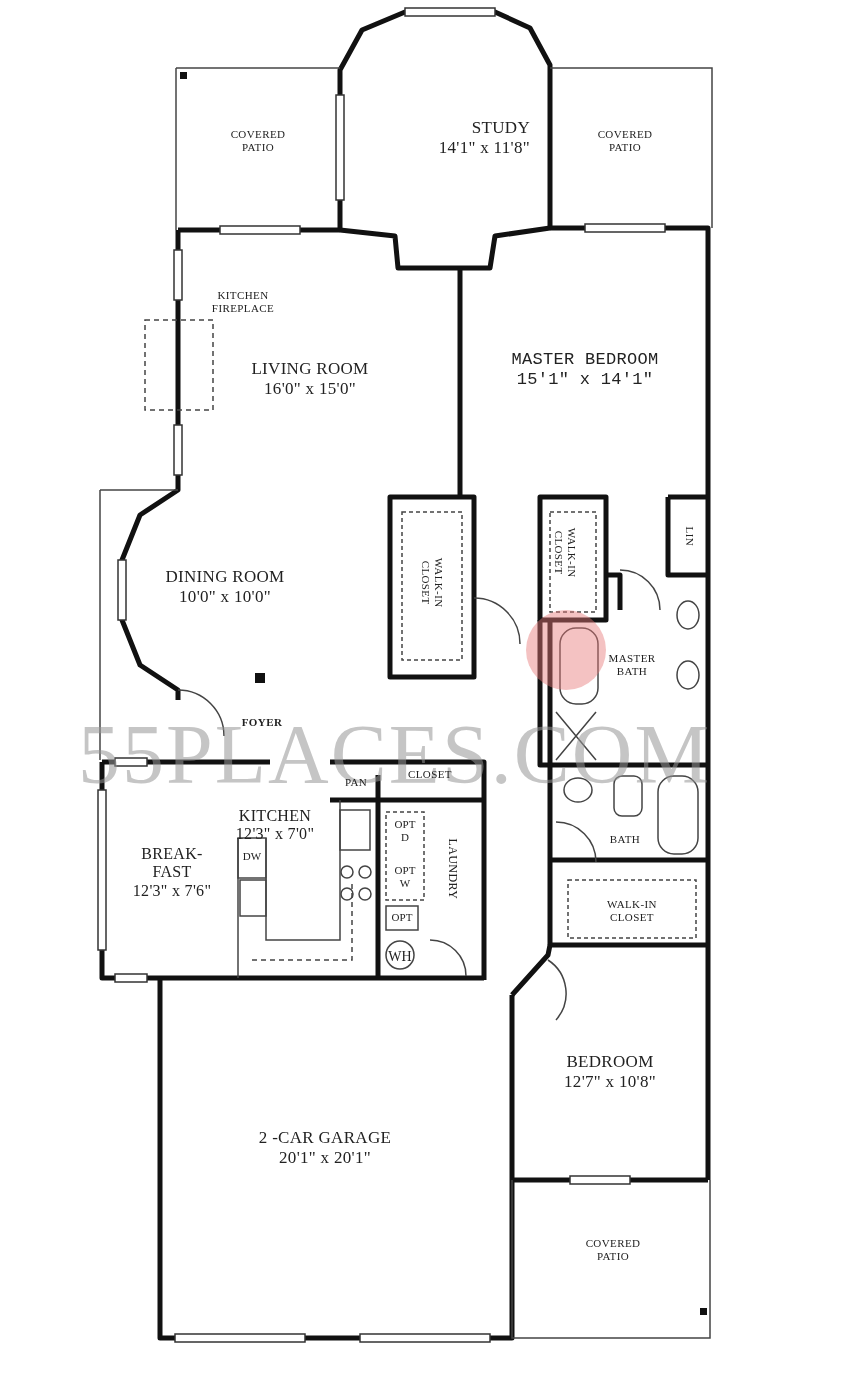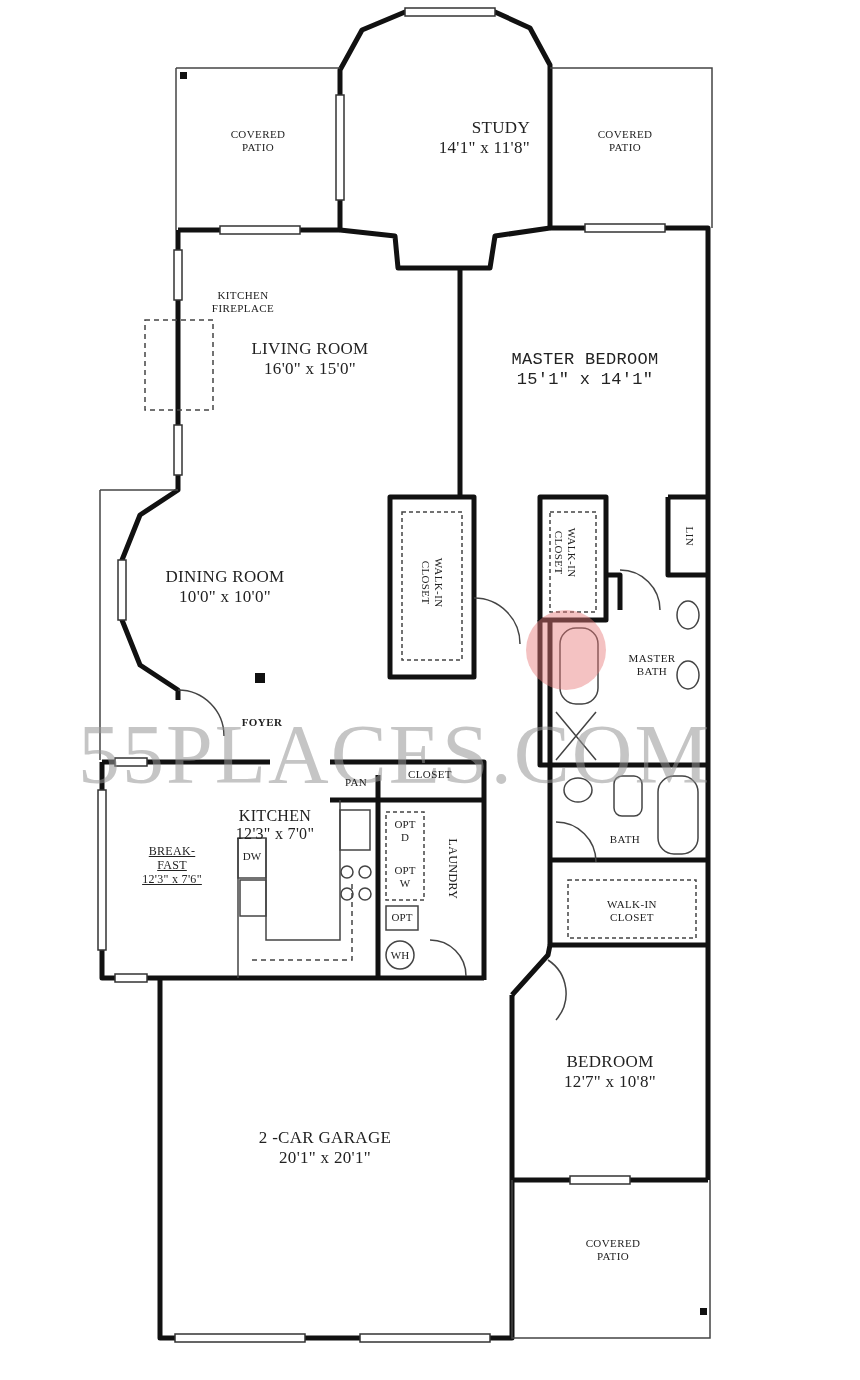--- a/index.html
+++ b/index.html
@@ -135,61 +135,61 @@
   <span class="n">14'1" x 11'8"</span>
 </div>
 <div class="lbl sm" style="left:575px;top:128px;width:100px;">
   <span class="n">COVERED</span>
   <span class="n">PATIO</span>
 </div>
 <div class="lbl sm" style="left:193px;top:289px;width:100px;">
   <span class="n">KITCHEN</span>
   <span class="n">FIREPLACE</span>
 </div>
-<div class="lbl lg" style="left:225px;top:339px;width:170px;">
+<div class="lbl lg" style="left:225px;top:359px;width:170px;">
   <span class="n">LIVING ROOM</span>
   <span class="n">16'0" x 15'0"</span>
 </div>
 <div class="lbl lg" style="left:470px;top:350px;width:230px;font-family:Liberation Mono, monospace;">
   <span class="n">MASTER BEDROOM</span>
   <span class="n">15'1" x 14'1"</span>
 </div>
 <div class="lbl sm rot" style="left:392px;top:570px;width:80px;">
   <span class="n">WALK-IN</span>
   <span class="n">CLOSET</span>
 </div>
 <div class="lbl sm rot" style="left:530px;top:540px;width:70px;">
   <span class="n">WALK-IN</span>
   <span class="n">CLOSET</span>
 </div>
 <div class="lbl sm rot" style="left:675px;top:530px;width:30px;">
   <span class="n">LIN</span>
 </div>
-<div class="lbl sm" style="left:600px;top:652px;width:64px;padding-left:20px;">
+<div class="lbl sm" style="left:600px;top:652px;width:64px;">
   <span class="n">MASTER</span>
   <span class="n">BATH</span>
 </div>
 <div class="lbl lg" style="left:135px;top:567px;width:180px;">
   <span class="n">DINING ROOM</span>
   <span class="n">10'0" x 10'0"</span>
 </div>
 <div class="lbl sm" style="left:232px;top:716px;width:60px;font-weight:bold;">
   <span class="n">FOYER</span>
 </div>
 <div class="lbl lg" style="left:205px;top:787px;width:140px;font-size:16px;margin-top:20px;">
   <span class="n">KITCHEN</span>
   <span class="n">12'3" x 7'0"</span>
 </div>
 <div class="lbl sm" style="left:338px;top:776px;width:36px;">
   <span class="n">PAN</span>
 </div>
 <div class="lbl sm" style="left:390px;top:768px;width:80px;">
   <span class="n">CLOSET</span>
 </div>
-<div class="lbl lg" style="left:112px;top:845px;width:120px;font-size:12px;text-decoration:underline;">
+<div class="lbl lg" style="left:112px;top:845px;width:120px;font-size:16px;">
   <span class="n">BREAK-</span>
   <span class="n">FAST</span>
   <span class="n">12'3" x 7'6"</span>
 </div>
 <div class="lbl xs" style="left:238px;top:850px;width:28px;">
   <span class="n">DW</span>
 </div>
 <div class="lbl sm rot" style="left:412px;top:862px;width:80px;font-size:12px;">
   <span class="n">LAUNDRY</span>
 </div>
@@ -197,21 +197,21 @@
   <span class="n">OPT</span>
   <span class="n">D</span>
 </div>
 <div class="lbl xs" style="left:386px;top:864px;width:38px;">
   <span class="n">OPT</span>
   <span class="n">W</span>
 </div>
 <div class="lbl xs" style="left:386px;top:911px;width:32px;">
   <span class="n">OPT</span>
 </div>
-<div class="lbl xs" style="left:388px;top:949px;width:24px;font-size:11px;">
+<div class="lbl xs" style="left:388px;top:949px;width:24px;font-size:14px;">
   <span class="n">WH</span>
 </div>
 <div class="lbl sm" style="left:595px;top:833px;width:60px;">
   <span class="n">BATH</span>
 </div>
 <div class="lbl sm" style="left:580px;top:898px;width:104px;">
   <span class="n">WALK-IN</span>
   <span class="n">CLOSET</span>
 </div>
 <div class="lbl lg" style="left:525px;top:1052px;width:170px;font-family:Liberation Serif, serif;">

